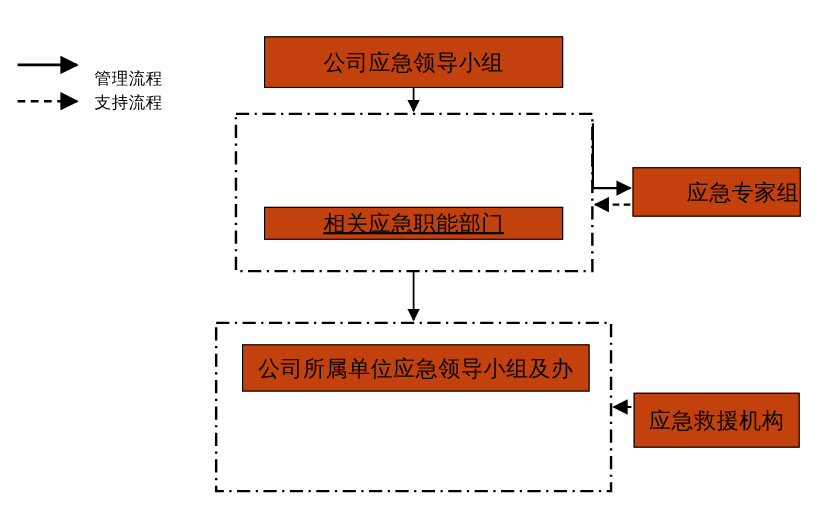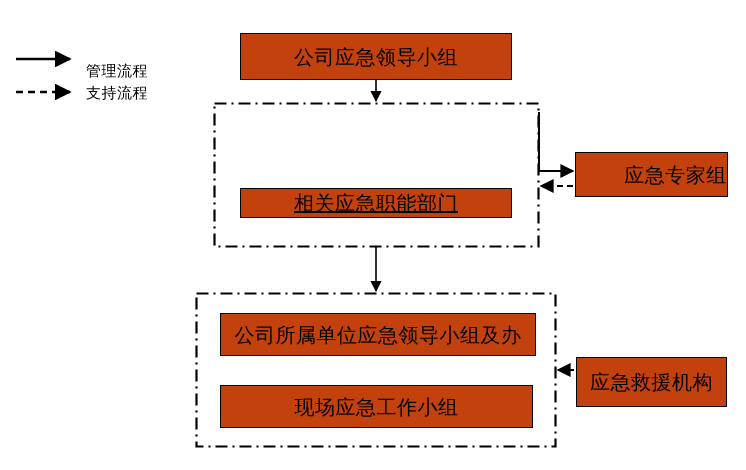--- a/index.html
+++ b/index.html
@@ -109,19 +109,18 @@
   <div class="legend-label support">支持流程</div>
 
 
   <div class="node" style="left:240px; top:33px; width:272px; height:47px;">公司应急领导小组</div>
 
 
   <div class="node" style="left:240px; top:188px; width:272px; height:30px;text-decoration:underline;">相关应急职能部门</div>
 
   <div class="node" style="left:220px; top:313px; width:316px; height:43px;">公司所属单位应急领导小组及办</div>
 
-  <div class="node" style="left:220px; top:385px; width:313px; height:43px;">现场应急工作小组</div>
 
   <div class="node" style="left:575px; top:152px; width:153px; height:45px;padding-left:48px;">应急专家组</div>
 
   <div class="node" style="left:576px; top:345px; width:151px; height:50px;margin-top:12px;">应急救援机构</div>
 
 </div>
 
 </body></html>

